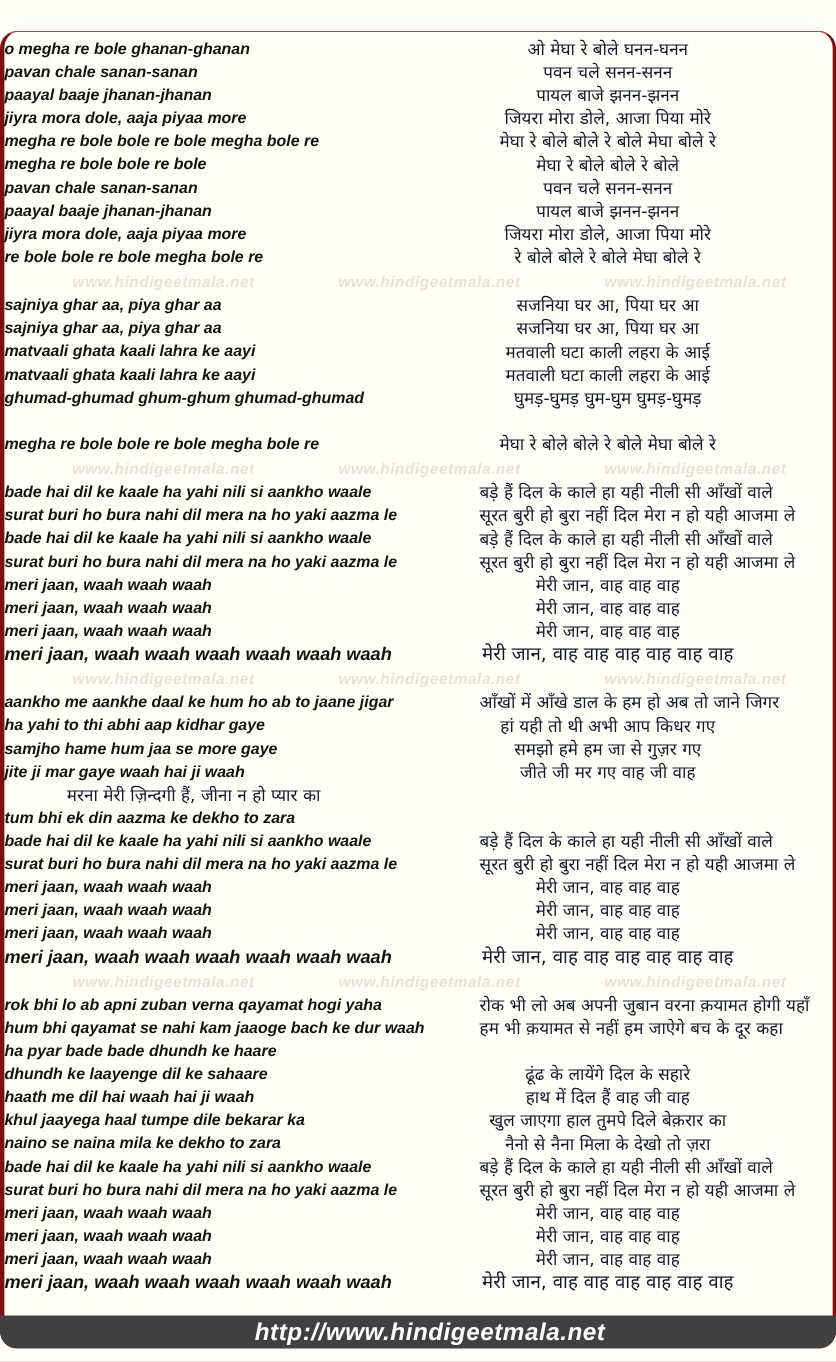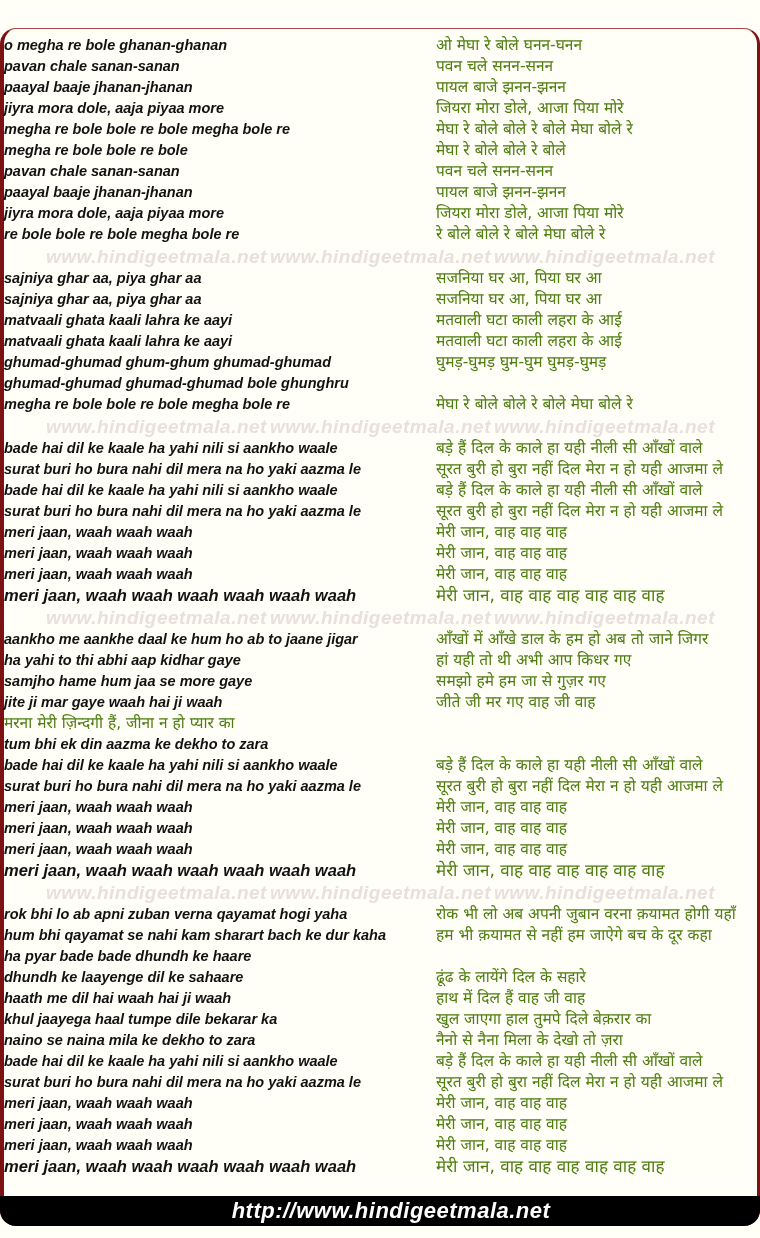--- a/index.html
+++ b/index.html
@@ -22,38 +22,39 @@
   .row{
     display:grid;grid-template-columns:432px 1fr;
     height:21px;line-height:21px;white-space:nowrap;
   }
   .en{
     font-family:"Liberation Sans",sans-serif;
     font-weight:bold;font-style:italic;
     font-size:14.5px;color:#121212;
   }
   .hi{
-    padding-right:88px;
+    text-align:center;padding-right:88px;
     font-family:"DejaVu Sans",sans-serif;
-    font-size:15.5px;color:#4d7c0f;
+    font-size:15.5px;color:#0f172a;
   }
   .row.big .en{font-size:16.5px;}
   .row.big .hi{font-size:17px;}
   .wm-row{
     display:flex;justify-content:space-between;
     padding:0 42px;height:21px;line-height:21px;margin:1px 0;
   }
   .wm{
-    font-weight:bold;font-style:italic;font-size:19px;
+    font-weight:bold;font-style:italic;font-size:14px;
     color:#e9e0de;letter-spacing:.5px;
     font-family:"Liberation Sans",sans-serif;
+    margin-left:20px;
   }
   .footer{
     height:30px;margin:0 -3px 0 -4px;
-    background:#000000;border-radius:0 0 16px 16px;
+    background:#404040;border-radius:0 0 16px 16px;
     display:flex;align-items:center;justify-content:center;padding-left:22px;
   }
   .footer span{
     color:#ffffff;font-weight:bold;font-style:italic;
     font-size:22px;letter-spacing:.5px;
     font-family:"Liberation Sans",sans-serif;
   }
 </style>
 </head>
 <body>
@@ -119,21 +120,20 @@
       </div>
       <div class="row">
         <div class="en">matvaali ghata kaali lahra ke aayi</div>
         <div class="hi">मतवाली घटा काली लहरा के आई</div>
       </div>
       <div class="row">
         <div class="en">ghumad-ghumad ghum-ghum ghumad-ghumad</div>
         <div class="hi">घुमड़-घुमड़ घुम-घुम घुमड़-घुमड़</div>
       </div>
       <div class="row">
-        <div class="en">ghumad-ghumad ghumad-ghumad bole ghunghru</div>
       </div>
       <div class="row">
         <div class="en">megha re bole bole re bole megha bole re</div>
         <div class="hi">मेघा रे बोले बोले रे बोले मेघा बोले रे</div>
       </div>
       <div class="wm-row">
         <span class="wm">www.hindigeetmala.net</span>
         <span class="wm">www.hindigeetmala.net</span>
         <span class="wm">www.hindigeetmala.net</span>
       </div>
@@ -223,21 +223,21 @@
       <div class="wm-row">
         <span class="wm">www.hindigeetmala.net</span>
         <span class="wm">www.hindigeetmala.net</span>
         <span class="wm">www.hindigeetmala.net</span>
       </div>
       <div class="row">
         <div class="en">rok bhi lo ab apni zuban verna qayamat hogi yaha</div>
         <div class="hi">रोक भी लो अब अपनी जुबान वरना क़यामत होगी यहाँ</div>
       </div>
       <div class="row">
-        <div class="en">hum bhi qayamat se nahi kam sharart bach ke dur kaha</div>
+        <div class="en">hum bhi qayamat se nahi kam jaaoge bach ke dur waah</div>
         <div class="hi">हम भी क़यामत से नहीं हम जाऐगे बच के दूर कहा</div>
       </div>
       <div class="row">
         <div class="en">ha pyar bade bade dhundh ke haare</div>
       </div>
       <div class="row">
         <div class="en">dhundh ke laayenge dil ke sahaare</div>
         <div class="hi">ढूंढ के लायेंगे दिल के सहारे</div>
       </div>
       <div class="row">

